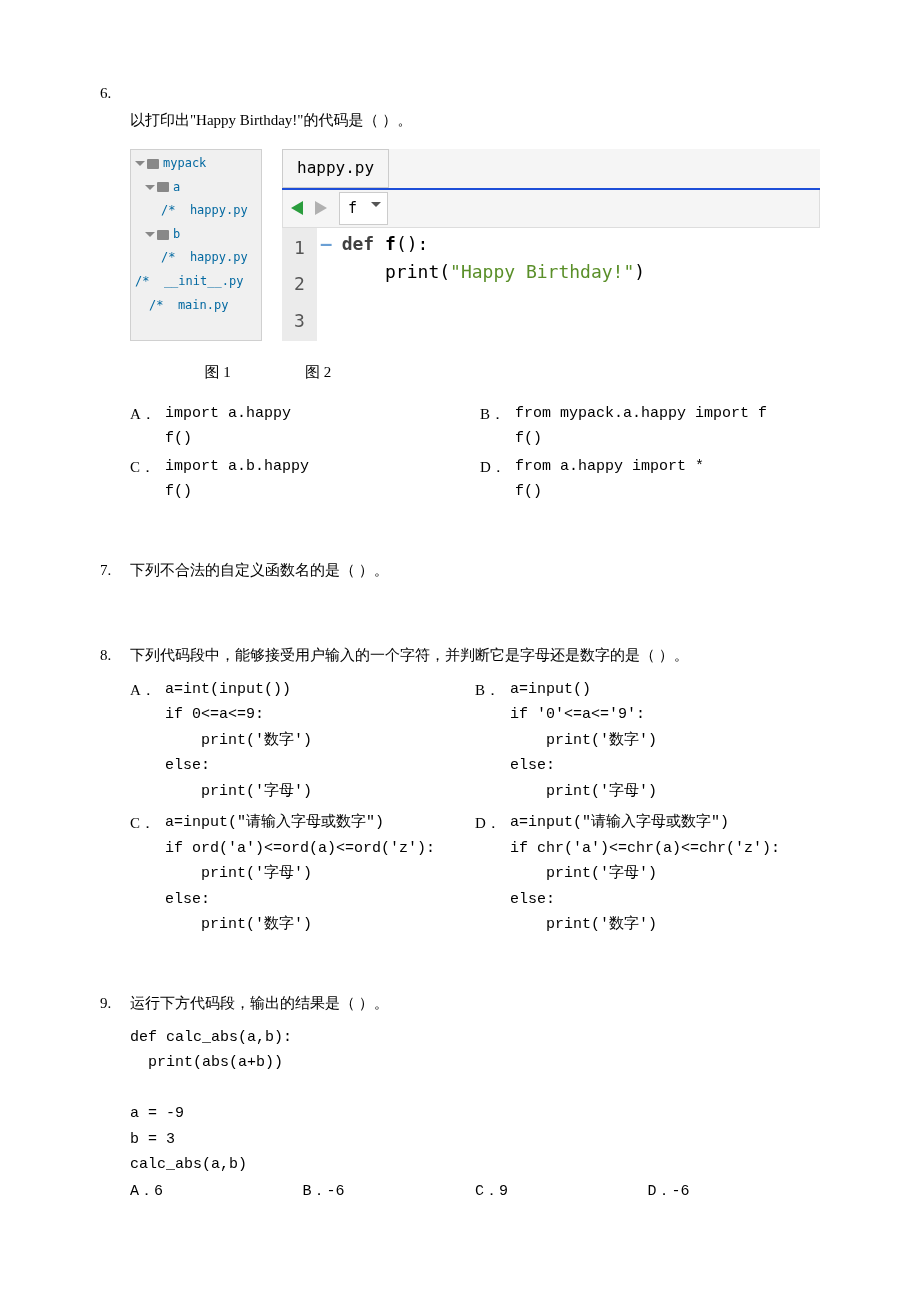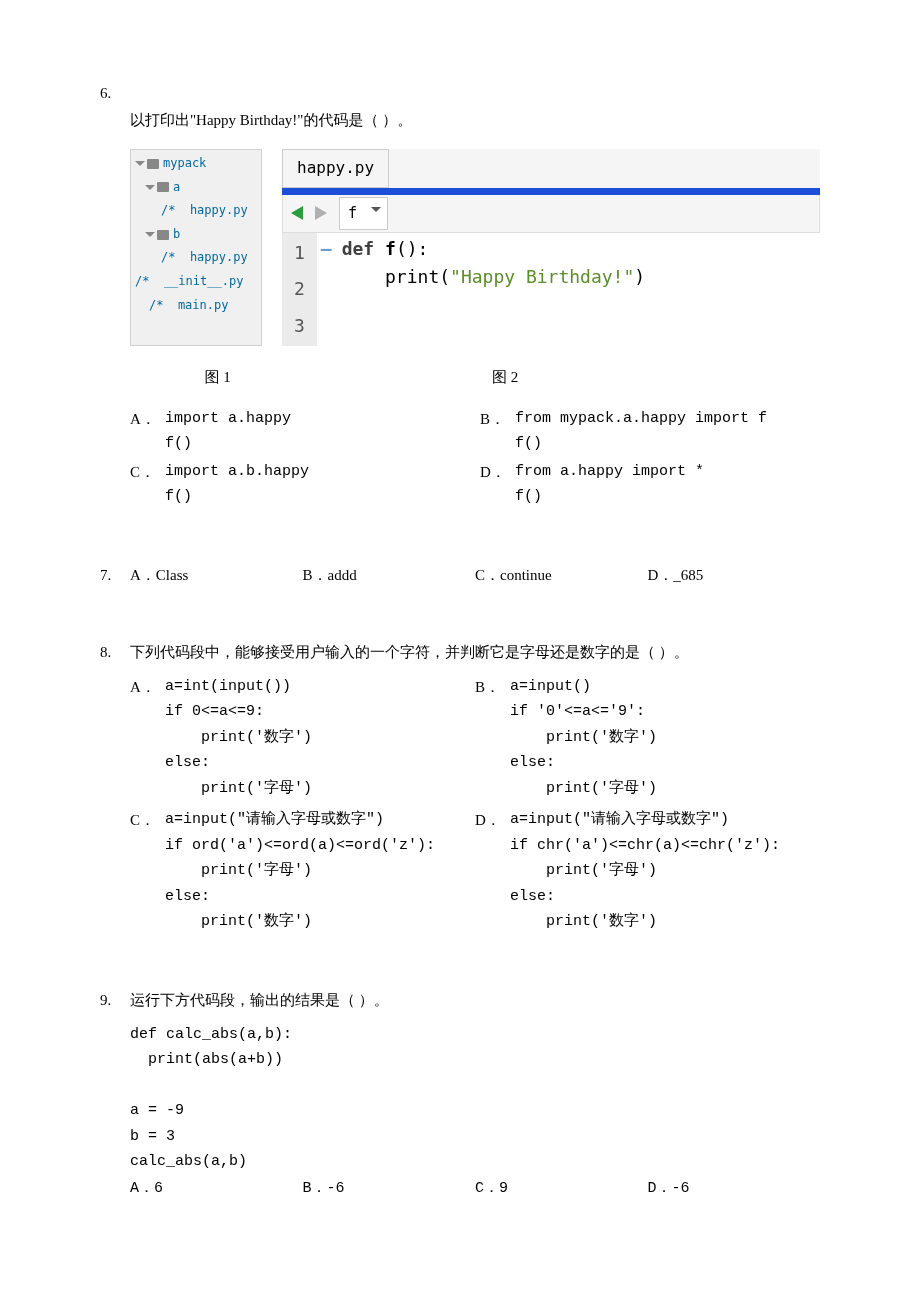--- a/index.html
+++ b/index.html
@@ -155,21 +155,21 @@
     .kw { color: #404040; font-weight: bold; }
     .fn { color: #000; font-weight: bold; }
     .paren { color: #000; }
     .str { color: #5a8f29; }
     .figure-labels {
       display: flex;
       margin-bottom: 15px;
       margin-top: 18px;
     }
     .fig-label-1 { width: 175px; text-align: center; }
-    .fig-label-2 { width: 400px; text-align: center; }
+    .fig-label-2 { width: 400px; }
     .options-grid {
       display: grid;
       grid-template-columns: 1fr 1fr;
       column-gap: 10px;
     }
     .option {
       display: flex;
       margin-bottom: 2px;
     }
     .opt-letter {
@@ -232,21 +232,21 @@
         </div>
         <div class="tree-row" style="">
           <span>/*  __init__.py</span>
         </div>
         <div class="tree-row" style="padding-left:18px">
           <span>/*  main.py</span>
         </div>
       </div>
 
       <div class="editor-panel">
-        <div style="background:#f5f5f5;border-bottom:7px solid #1d4ed8;">
+        <div style="background:#f5f5f5;border-bottom:2px solid #1d4ed8;">
           <span class="editor-tab">happy.py</span>
         </div>
         <div class="editor-toolbar">
           <span class="tri-left"></span>
           <span class="tri-right"></span>
           <span class="dropdown">f</span>
         </div>
         <div class="code-area">
           <div class="gutter">
             <div>1</div>
@@ -293,26 +293,21 @@
         <span class="opt-content code-block">from a.happy import *
 f()</span>
       </div>
     </div>
   </div>
 </div>
 
 <div class="question">
   <div class="q-number">7.</div>
   <div class="q-body">
-    <div class="options-4col">
-      <div>A．Class</div>
-      <div>B．addd</div>
-      <div>C．continue</div>
-      <div>D．_685</div>
-    </div>
+    <div class="q-text">下列不合法的自定义函数名的是（    ）。</div>
   </div>
 </div>
 
 <div class="question">
   <div class="q-number">8.</div>
   <div class="q-body">
     <div class="q-text">下列代码段中，能够接受用户输入的一个字符，并判断它是字母还是数字的是（    ）。</div>
     <div class="options-2col-code">
       <div class="option">
         <span class="opt-letter">A．</span>

